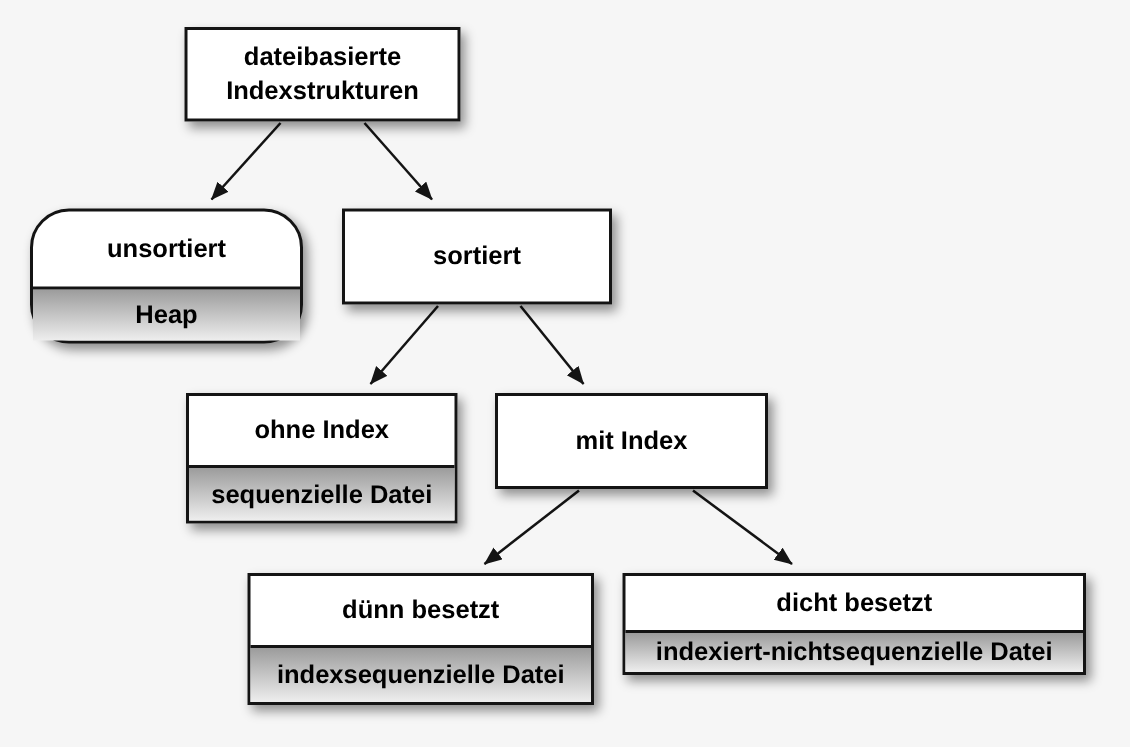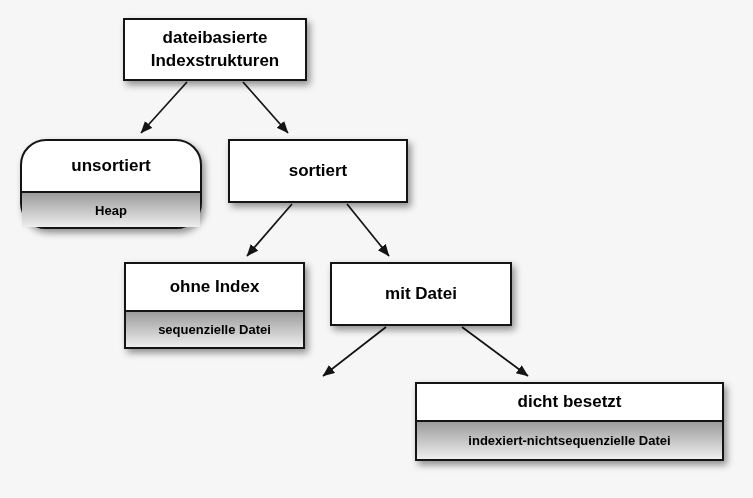--- a/index.html
+++ b/index.html
@@ -47,21 +47,21 @@
     color: #000000;
     line-height: 1.35;
     padding: 0 6px;
     box-sizing: border-box;
   }
   .node-sublabel {
     display: flex;
     align-items: center;
     justify-content: center;
     text-align: center;
-    font-size: 13px;
+    font-size: 17px;
     font-weight: 600;
     color: #000000;
     border-top: 2px solid var(--line, #141414);
     background: linear-gradient(to bottom, var(--sub-top, #9c9c9c), var(--sub-bottom, #eeeeee));
     box-sizing: border-box;
   }
 </style>
 </head>
 <body>
 
@@ -93,22 +93,26 @@
   <div class="node" style="left:124px; top:262px; width:177px;">
     <div class="node-label" style="height:46px;">ohne Index</div>
     <div class="node-sublabel" style="height:37px;">sequenzielle Datei</div>
   </div>
 
   <div class="node" style="left:228px; top:139px; width:176px;">
     <div class="node-label" style="height:60px;">sortiert</div>
   </div>
 
   <div class="node" style="left:330px; top:262px; width:178px;">
-    <div class="node-label" style="height:60px;">mit Datei</div>
+    <div class="node-label" style="height:60px;">mit Index</div>
   </div>
 
+  <div class="node" style="left:165px; top:382px; width:227px;">
+    <div class="node-label" style="height:46px;">dünn besetzt</div>
+    <div class="node-sublabel" style="height:38px;">indexsequenzielle Datei</div>
+  </div>
 
   <div class="node" style="left:415px; top:382px; width:305px;">
     <div class="node-label" style="height:36px;">dicht besetzt</div>
-    <div class="node-sublabel" style="height:39px;text-align:center;">indexiert-nichtsequenzielle Datei</div>
+    <div class="node-sublabel" style="height:28px;text-align:center;">indexiert-nichtsequenzielle Datei</div>
   </div>
 
 </div>
 
 </body></html>

